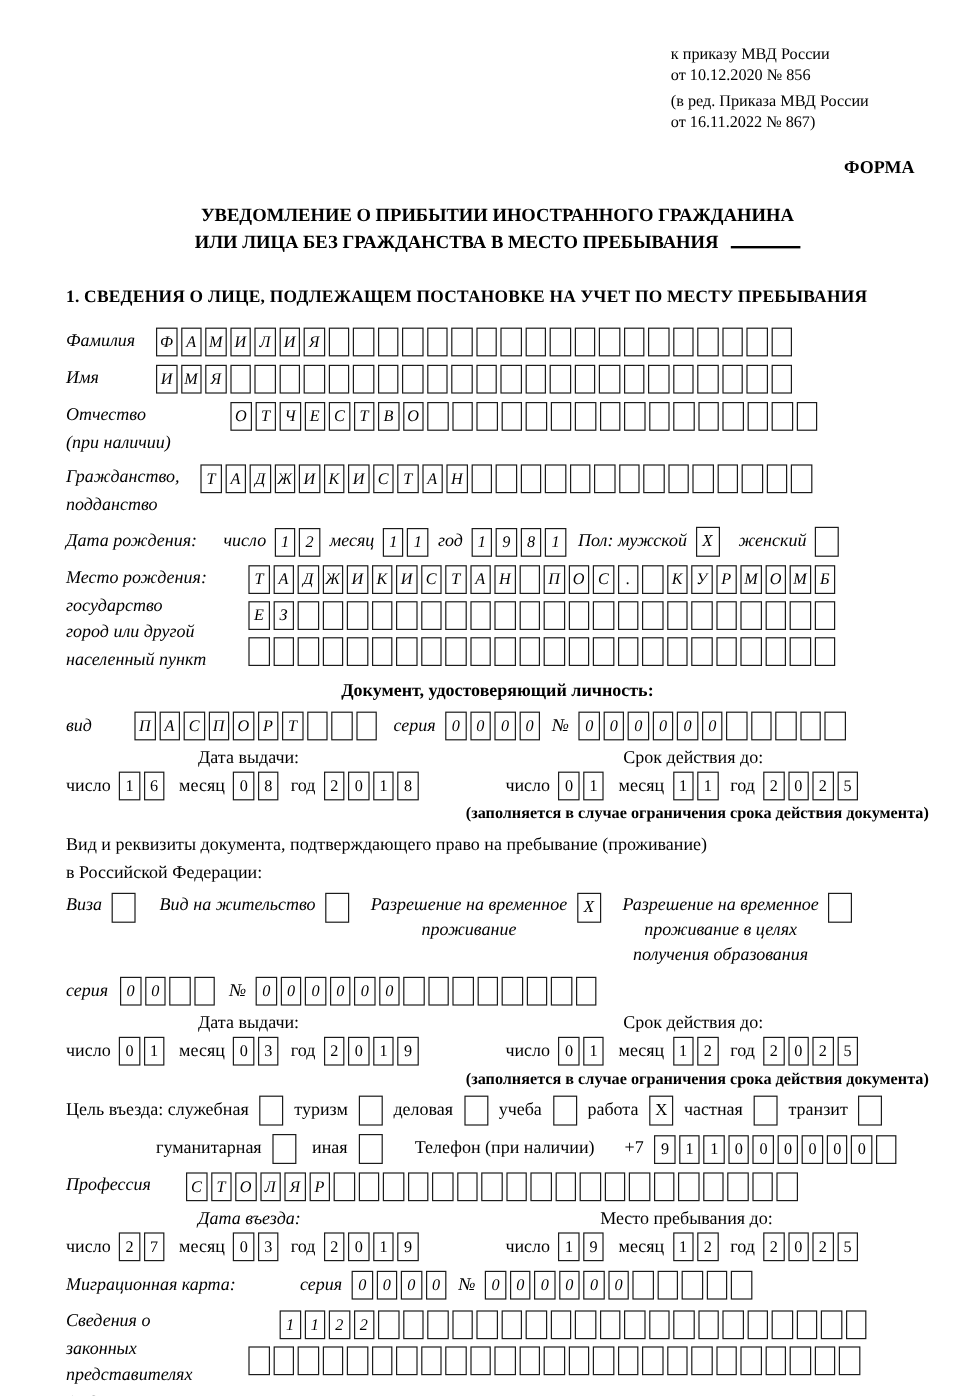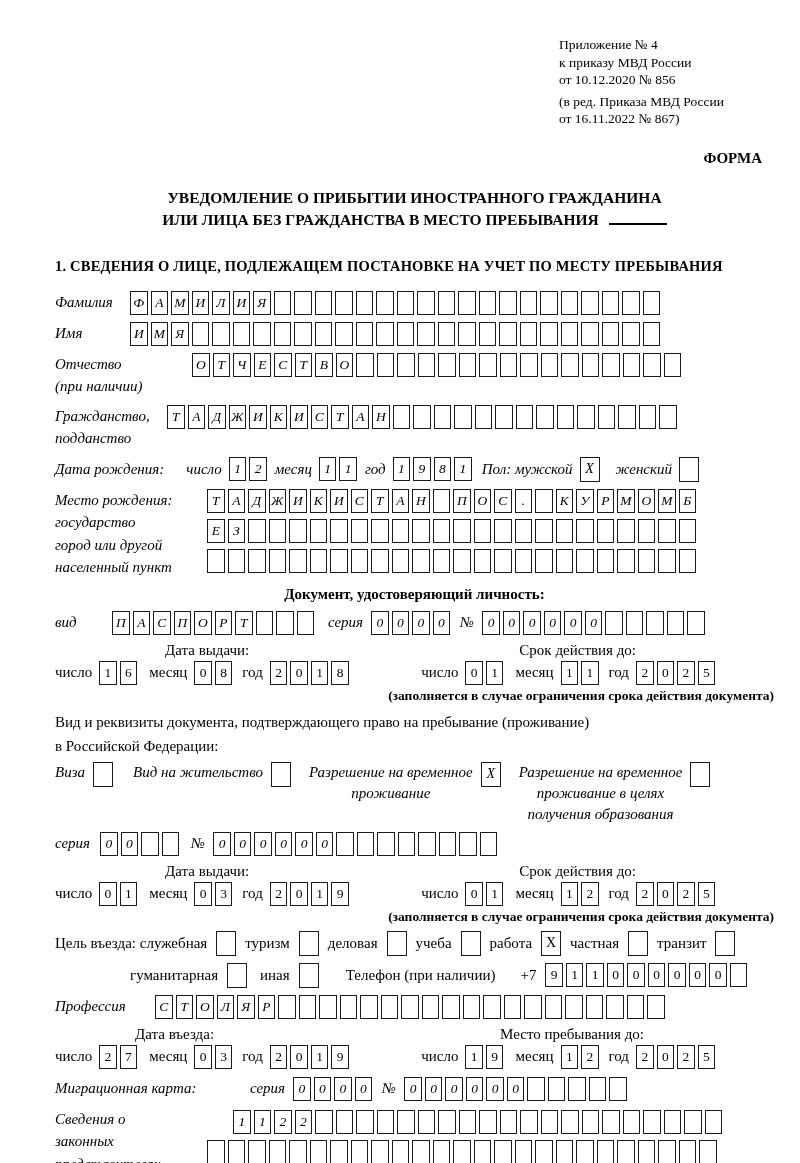--- a/index.html
+++ b/index.html
@@ -54,21 +54,20 @@
   .purpose-row { display: flex; align-items: center; gap: 9px; margin-bottom: 7px; flex-wrap: nowrap; }
   .choice { display: flex; align-items: flex-start; gap: 8px; }
   .choice .label { text-align: center; line-height: 1.4; }
 </style>
 </head>
 <body>
 
 <div class="page">
 
   <div class="hdr-block">
-    <div>Приложение № 4</div>
     <div>к приказу МВД России</div>
     <div>от 10.12.2020 № 856</div>
     <div class="gap"></div>
     <div>(в ред. Приказа МВД России</div>
     <div>от 16.11.2022 № 867)</div>
   </div>
 
   <div class="form-label">ФОРМА</div>
 
   <div class="title">
@@ -582,21 +581,21 @@
         <span class="cell"></span>
         <span class="cell"></span>
         <span class="cell"></span>
         <span class="cell"></span>
         <span class="cell"></span>
       </div>
   </div>
 
   <div>
     <div class="date-head">
-      <span style="margin-left:80px;">Дата въезда:</span>
+      <span style="margin-left:110px;font-style:italic;">Дата въезда:</span>
       <span style="margin-left:auto; margin-right:130px;">Место пребывания до:</span>
     </div>
     <div class="date-line" style="justify-content:space-between; width:660px;">
       <span class="dgroup">
         <span class="t">число</span>
         <span class="cells">
             <span class="cell">2</span>
             <span class="cell">7</span>
           </span>
         <span class="t" style="margin-left:8px;">месяц</span>

